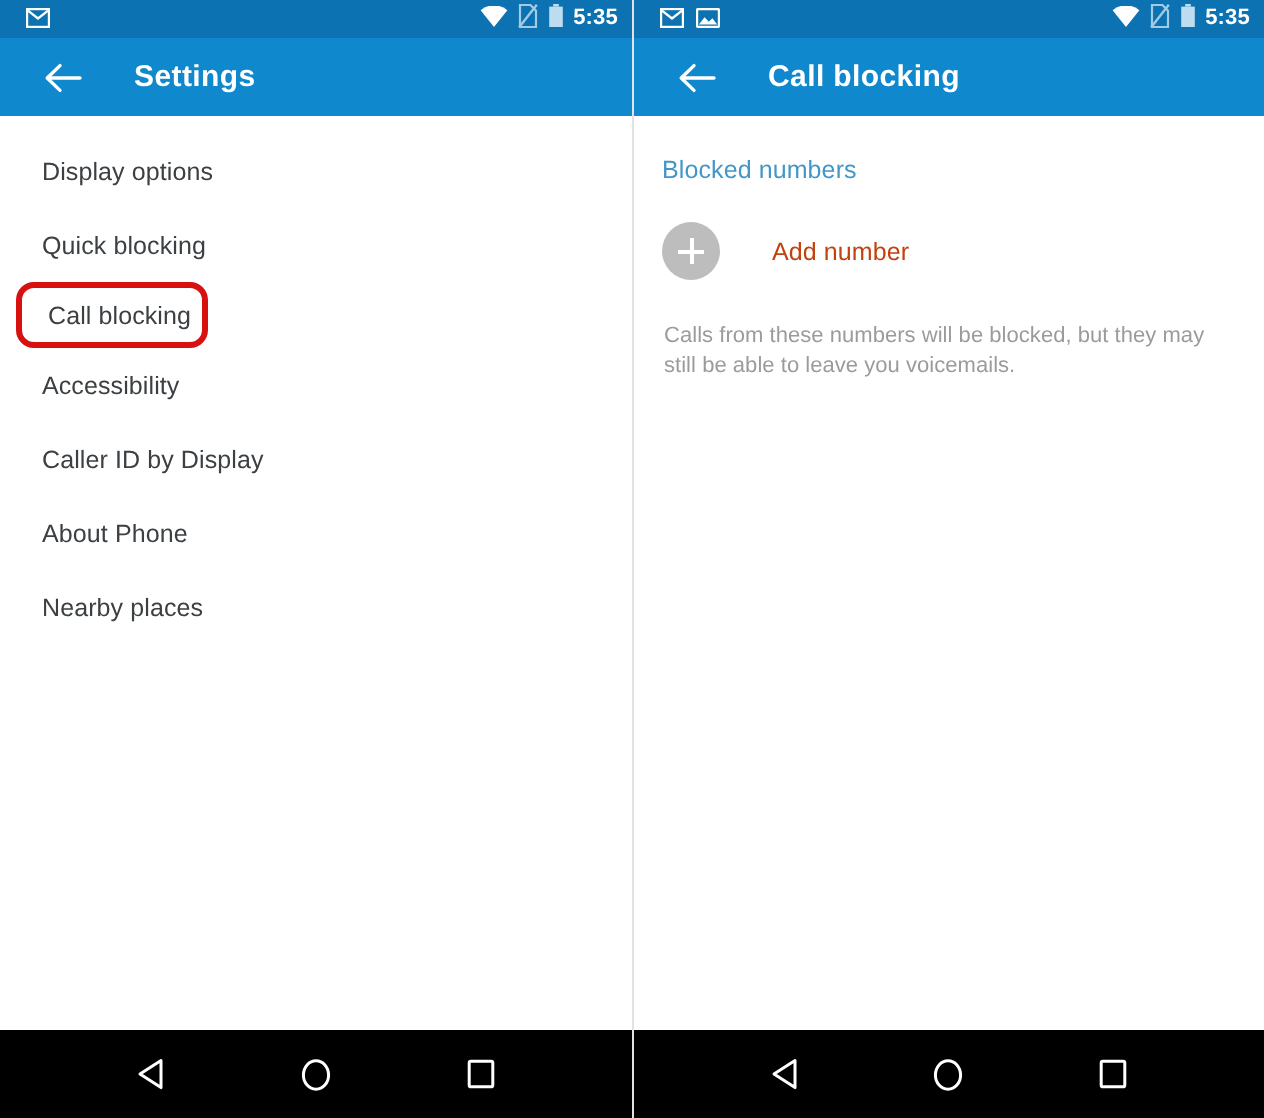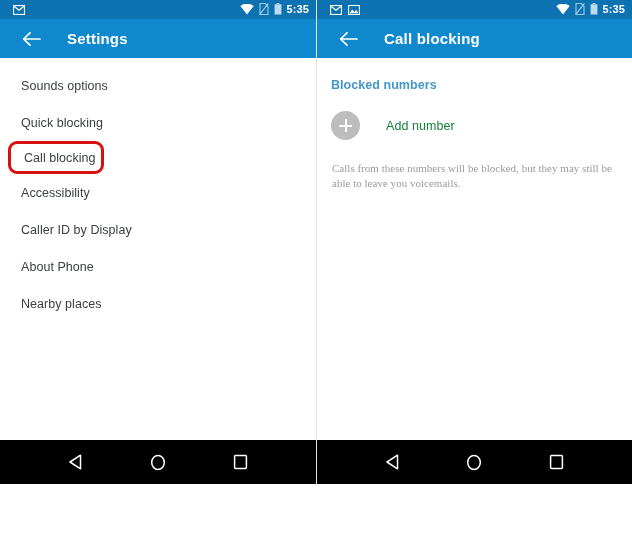--- a/index.html
+++ b/index.html
@@ -15,21 +15,21 @@
 
   .screens {
     display: flex;
     width: 632px;
     height: 559px;
     background: #ffffff;
   }
 
   .phone {
     width: 316px;
-    height: 484px;
+    height: 559px;
     position: relative;
     display: flex;
     flex-direction: column;
     background: #ffffff;
     overflow: hidden;
   }
   .phone.right {
     border-left: 1px solid #e2e2e2;
   }
 
@@ -123,21 +123,20 @@
   }
 
   
   .section-link {
     font-size: 12.5px;
     color: #4396c8;
     padding: 20px 0 0 14px;
     display: block;
     cursor: pointer;
     letter-spacing: 0.05px;
-    font-weight: bold;
   }
   .add-row {
     display: flex;
     align-items: center;
     margin-top: 19px;
     padding-left: 14px;
     cursor: pointer;
   }
   .add-circle {
     width: 29px;
@@ -161,31 +160,30 @@
     background: #ffffff;
   }
   .add-plus::before {
     left: 0; top: 5.5px; width: 13px; height: 2px;
   }
   .add-plus::after {
     top: 0; left: 5.5px; height: 13px; width: 2px;
   }
   .add-label {
     font-size: 12.5px;
-    color: #15803d;
+    color: #c2410c;
     margin-left: 26px;
     letter-spacing: 0.05px;
   }
   .hint {
     font-size: 11px;
     color: #9b9b9b;
     line-height: 15px;
     padding: 21px 16px 0 15px;
     letter-spacing: 0.02px;
-    font-family: Liberation Serif, serif;
   }
 
   
   .nav-bar {
     height: 44px;
     background: #000000;
     display: flex;
     align-items: center;
     justify-content: space-around;
     flex: 0 0 auto;
@@ -243,21 +241,21 @@
         <svg width="19" height="16" viewBox="0 0 19 16">
           <path d="M18 8 H2.5 M8 1.8 L1.6 8 L8 14.2" fill="none" stroke="#ffffff" stroke-width="1.7" stroke-linecap="round" stroke-linejoin="round"></path>
         </svg>
       </div>
       <div class="app-title">Settings</div>
     </div>
 
     <div class="content">
       <div class="settings-list">
         <div class="settings-item">
-          <span class="label">Sounds options</span>
+          <span class="label">Display options</span>
         </div>
         <div class="settings-item">
           <span class="label">Quick blocking</span>
         </div>
         <div class="settings-item highlighted">
           <span class="label">Call blocking</span>
         </div>
         <div class="settings-item">
           <span class="label">Accessibility</span>
         </div>

